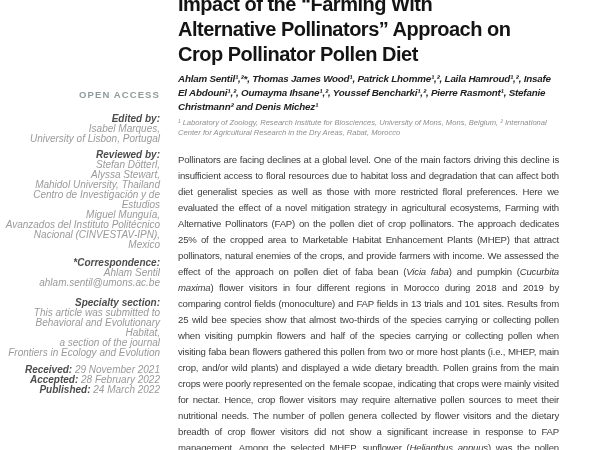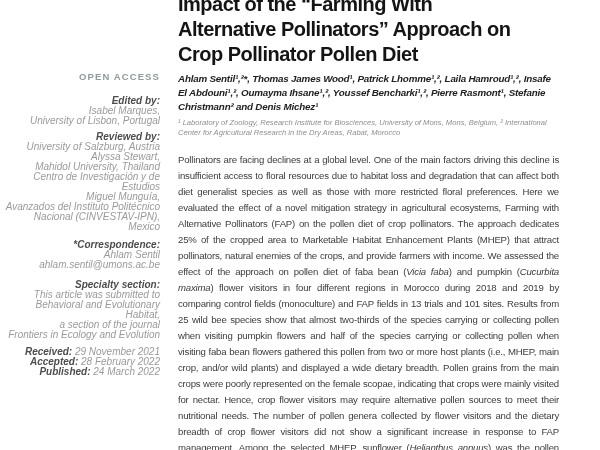--- a/index.html
+++ b/index.html
@@ -1,21 +1,21 @@
 <!DOCTYPE html>
 <html><head>
 <meta charset="utf-8">
 <style>
   * { margin: 0; padding: 0; box-sizing: border-box; }
   html, body { width: 600px; height: 450px; overflow: hidden; background: #ffffff; }
   body { font-family: "Liberation Sans", sans-serif; position: relative; }
 
   .sidebar {
     position: absolute; left: 0; top: 0; width: 160px;
-    padding-top: 71px; text-align: right;
+    padding-top: 89px; text-align: right;
   }
   .open-access {
     font-size: 9.5px; font-weight: 700; letter-spacing: 1.1px;
     color: #8f9b9b; line-height: 11px; margin-bottom: 14px;
   }
   .side-group { margin-top: 6px; }
   .side-group.correspondence { margin-top: 8px; }
   .side-group.specialty { margin-top: 10px; }
   .side-label {
     font-size: 10px; font-weight: 700; font-style: italic;
@@ -52,21 +52,21 @@
 <aside class="sidebar">
   <div class="open-access">OPEN ACCESS</div>
   <div id="sidebar-groups">
       <div class="side-group">
         <div class="side-label">Edited by:</div>
         <div class="side-line">Isabel Marques,</div>
         <div class="side-line">University of Lisbon, Portugal</div>
       </div>
       <div class="side-group">
         <div class="side-label">Reviewed by:</div>
-        <div class="side-line">University of Salzburg, Austria</div>
+        <div class="side-line">Stefan Dötterl,</div>
         <div class="side-line">Alyssa Stewart,</div>
         <div class="side-line">Mahidol University, Thailand</div>
         <div class="side-line">Centro de Investigación y de Estudios</div>
         <div class="side-line">Miguel Munguía,</div>
         <div class="side-line">Avanzados del Instituto Politécnico</div>
         <div class="side-line">Nacional (CINVESTAV-IPN), Mexico</div>
       </div>
       <div class="side-group correspondence">
         <div class="side-label">*Correspondence:</div>
         <div class="side-line">Ahlam Sentil</div>

